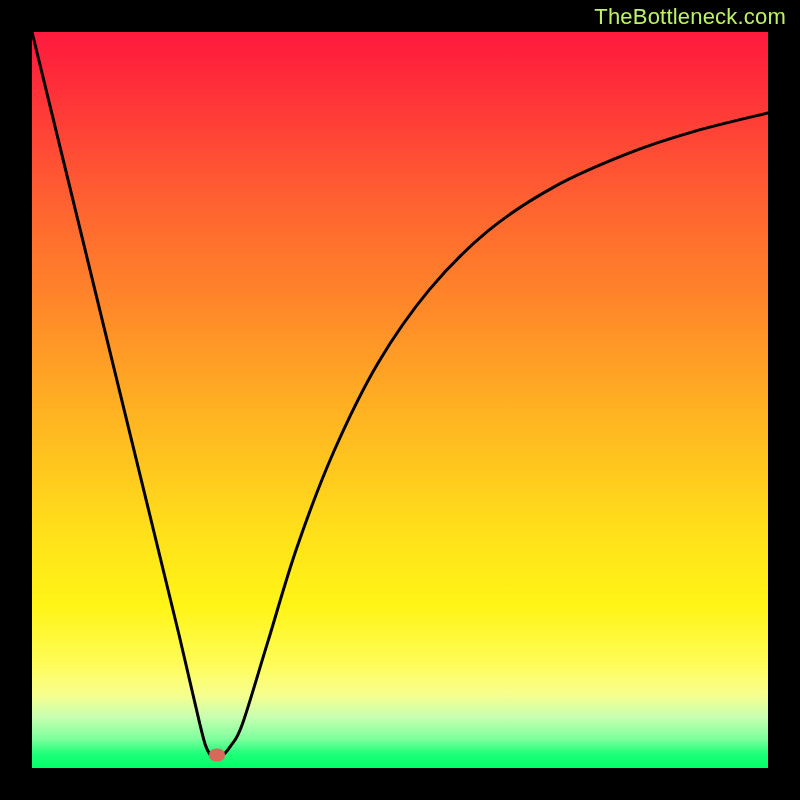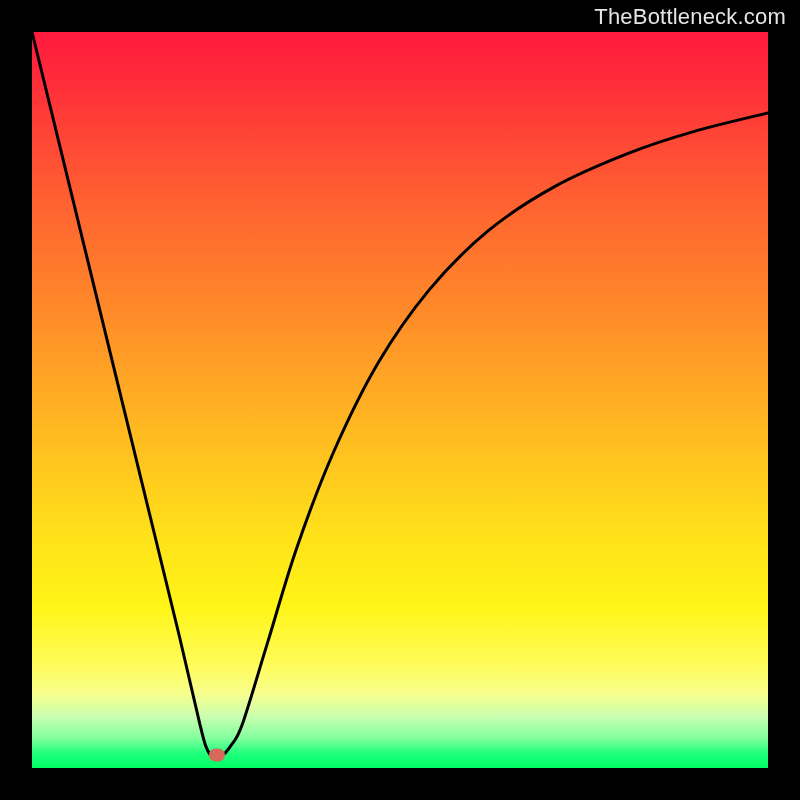--- a/index.html
+++ b/index.html
@@ -38,21 +38,21 @@
       #c9ffb0 93%,
       #80ff9e 96%,
       #20ff7a 98%,
       #00ff66 100%
     );
   }
   .watermark {
     position: absolute;
     top: 4px;
     right: 14px;
-    color: #e5e5e5;
+    color: #bef264;
     font-size: 22px;
     font-weight: 500;
     letter-spacing: 0.2px;
   }
   svg.curve {
     position: absolute;
     left: 0;
     top: 0;
     width: 736px;
     height: 736px;

